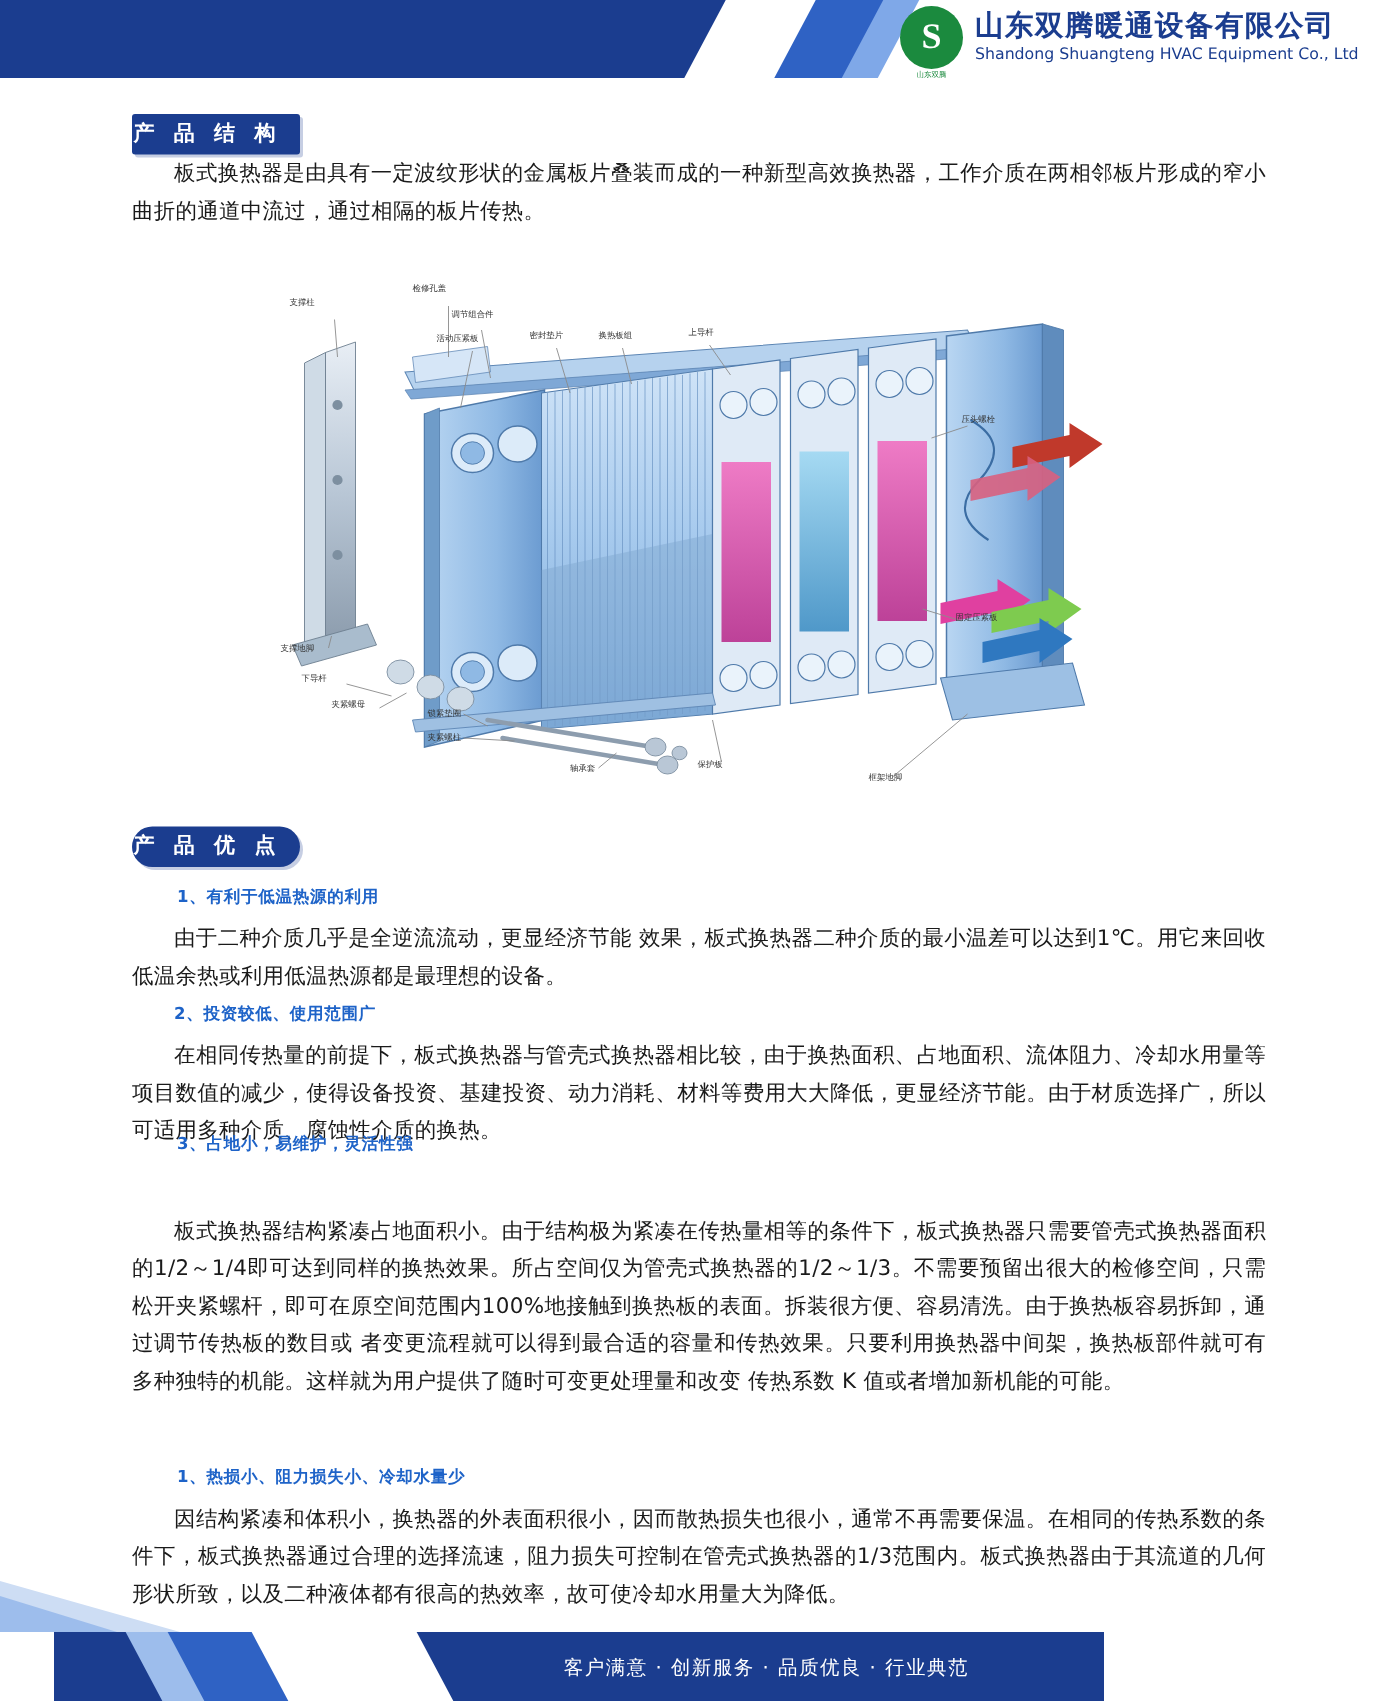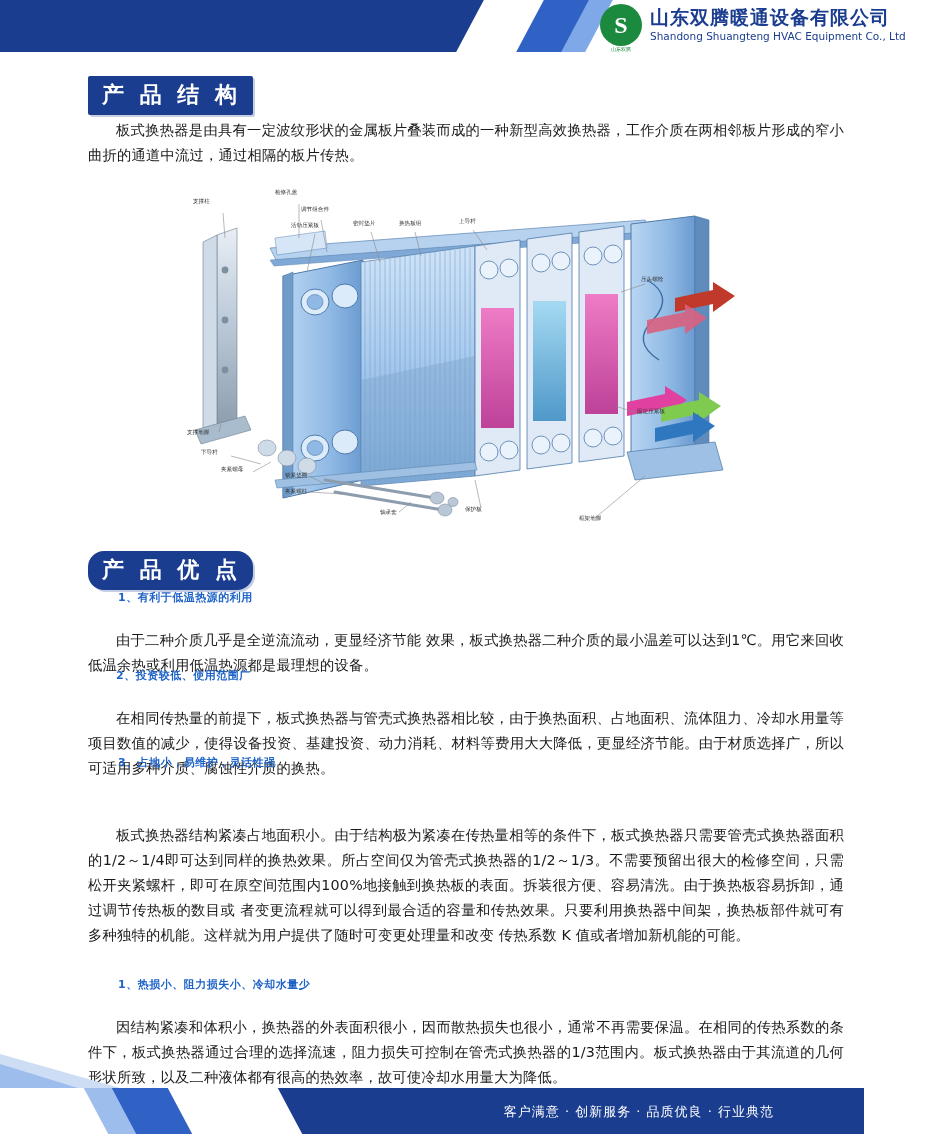--- a/index.html
+++ b/index.html
@@ -25,41 +25,41 @@
   .logo-circle{width:42px;height:42px;border-radius:50%;background:#1b8a3e;
     display:flex;align-items:center;justify-content:center;position:relative;}
   .logo-circle .sglyph{color:#ffffff;font-size:24px;font-weight:bold;font-family:"Liberation Serif",serif;line-height:1;}
   .logo-sub{position:absolute;left:0;top:42px;width:42px;text-align:center;font-size:5px;color:#1b8a3e;}
   .logo-text{margin-left:8px;}
   .logo-cn{font-size:19px;font-weight:bold;color:#1b3d8f;letter-spacing:1px;line-height:1.15;}
   .logo-en{font-size:10.5px;color:#1b3d8f;line-height:1.2;margin-top:1px;}
 
   
   .sec-title{
-    position:absolute;background:#1b3d8f;color:#ffffff;font-size:22px;font-weight:bold;
-    letter-spacing:4px;padding:4px 12px 5px 14px;border-radius:2px;
+    position:absolute;background:#1b3d8f;color:#ffffff;font-size:14px;font-weight:bold;
+    letter-spacing:4px;padding:4px 12px 5px 1px;border-radius:2px;
     box-shadow:2px 2px 0 rgba(27,61,143,.25);
   }
 
   
   .para{
     position:absolute;font-size:14.3px;line-height:25px;color:#1a1a1a;
-    text-align:justify;letter-spacing:.2px;margin-top:14px;
+    text-align:justify;letter-spacing:.2px;
   }
   .para .ind{display:inline-block;width:28px;}
   .sub-head{
     position:absolute;font-size:11px;font-weight:bold;color:#1e63c8;letter-spacing:.5px;
   }
 
   
   .diagram{position:absolute;left:175px;top:180px;width:580px;height:360px;}
   .dg-label{position:absolute;font-size:5.6px;color:#333;white-space:nowrap;}
 
   
-  .footer{position:absolute;left:0;bottom:0;width:864px;height:46px;overflow:hidden;}
+  .footer{position:absolute;left:0;bottom:0;width:736px;height:46px;overflow:hidden;}
   .ft-blue{position:absolute;right:0;bottom:0;width:700px;height:46px;background:#1b3d8f;}
   .ft-slant{position:absolute;left:160px;bottom:0;width:130px;height:46px;background:#ffffff;
     transform:skewX(28deg);}
   .ft-slant2{position:absolute;left:120px;bottom:0;width:60px;height:46px;background:#2f62c4;
     transform:skewX(28deg);}
   .ft-slant3{position:absolute;left:96px;bottom:0;width:28px;height:46px;background:#9dbdec;
     transform:skewX(28deg);}
   .ft-text{position:absolute;right:90px;bottom:13px;color:#ffffff;font-size:13px;letter-spacing:1px;}
   .corner-bl{position:absolute;left:0;bottom:46px;width:120px;height:34px;background:#cdddf4;
     clip-path:polygon(0 100%,100% 100%,0 0);}

